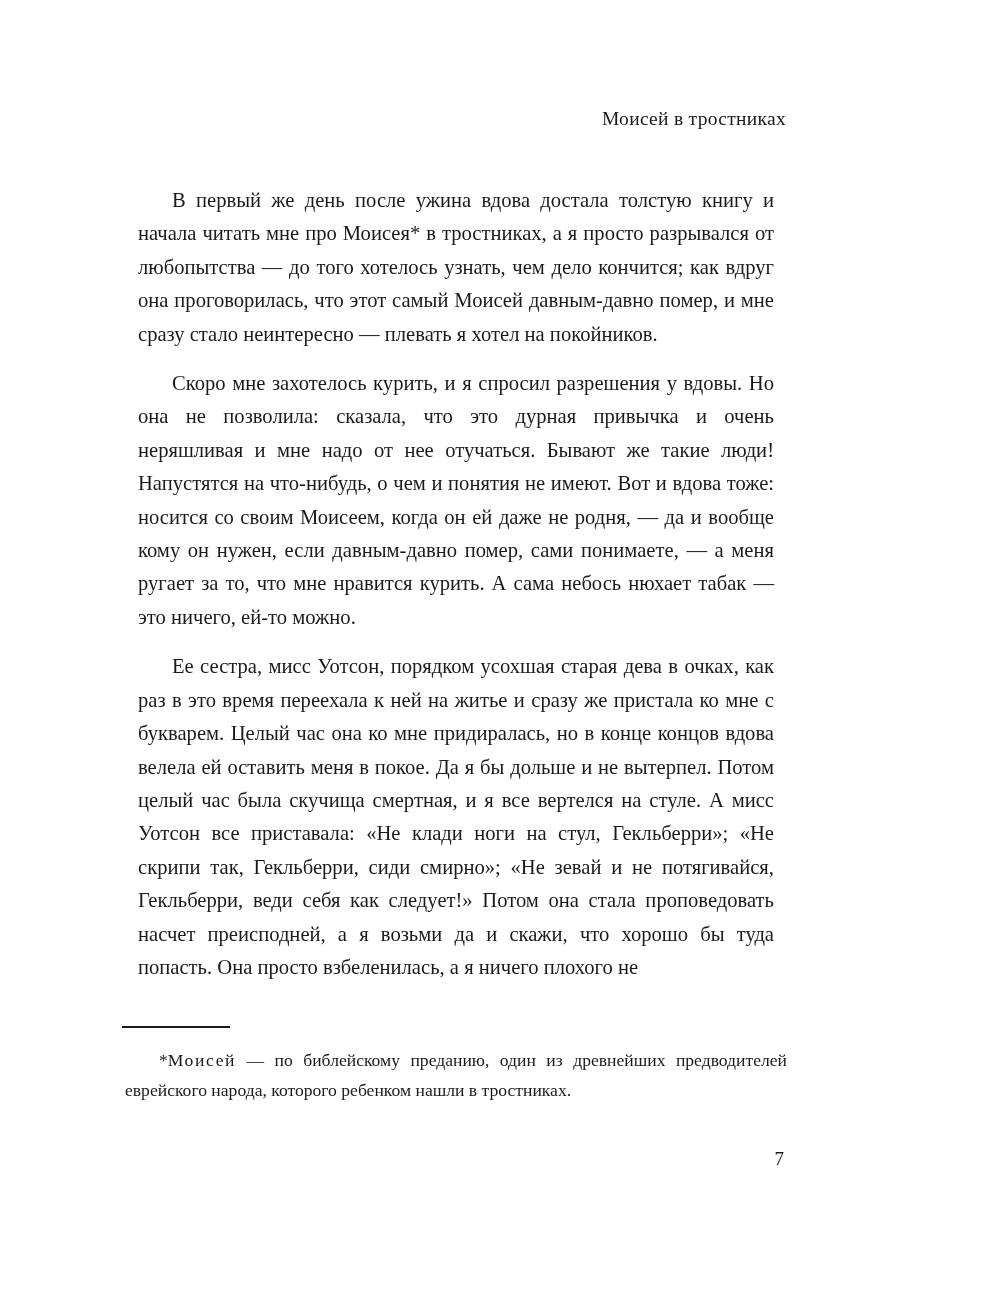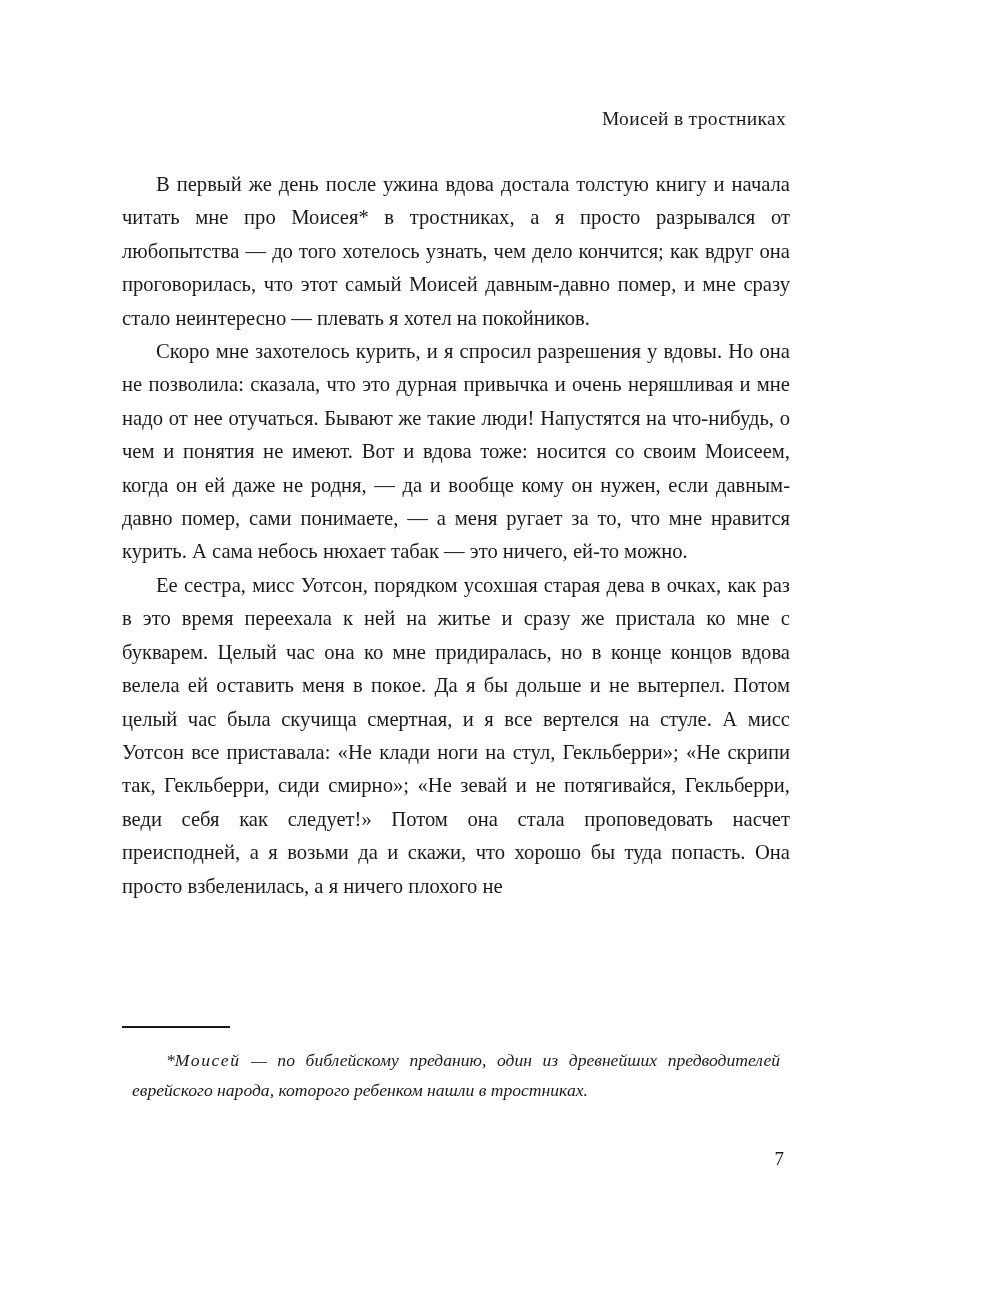--- a/index.html
+++ b/index.html
@@ -37,44 +37,43 @@
     left: 122px;
     top: 168px;
     width: 668px;
     font-size: 20.6px;
     line-height: 33.4px;
     text-align: justify;
     text-justify: inter-word;
     color: #1a1a1a;
   }
   .body-text p {
-    margin: 0;
+    margin: 16px;
     text-indent: 34px;
     hyphens: manual;
   }
   .footnote-wrap {
     position: absolute;
     left: 122px;
     top: 1026px;
     width: 668px;
   }
   .footnote-rule {
     width: 108px;
     height: 2px;
     background: #1a1a1a;
     margin: 0 0 18px 0;
   }
   .footnote {
     font-size: 17.6px;
     line-height: 29.5px;
     text-align: justify;
     color: #1a1a1a;
-    margin: 10px;
+    margin: 3px;
     text-indent: 34px;
-    font-style: italic;
   }
   .footnote .spaced {
     letter-spacing: 1.6px;
   }
   .folio {
     position: absolute;
     right: 202px;
     top: 1148px;
     font-size: 19px;
     color: #1a1a1a;

